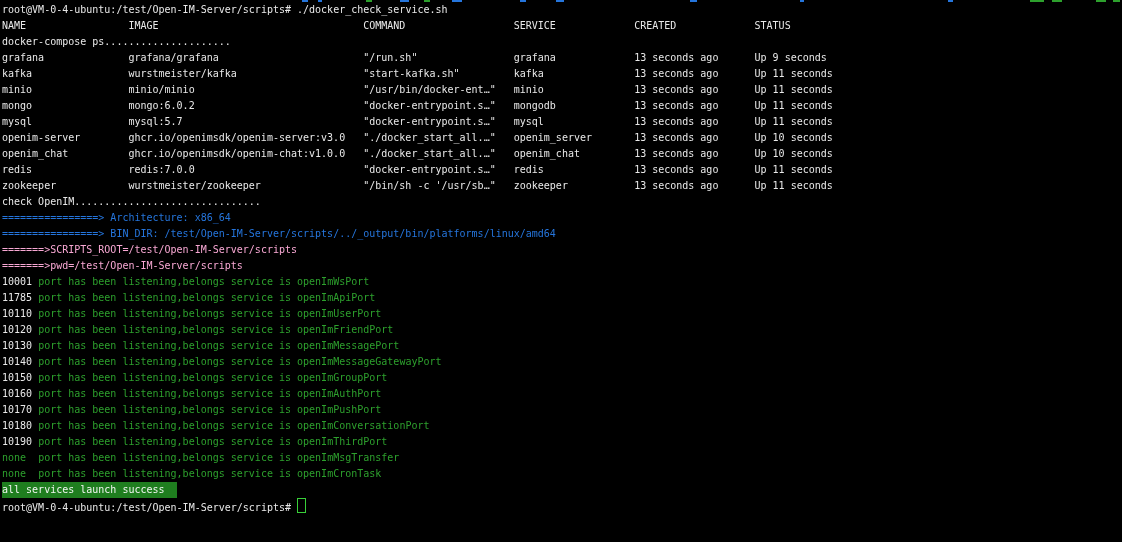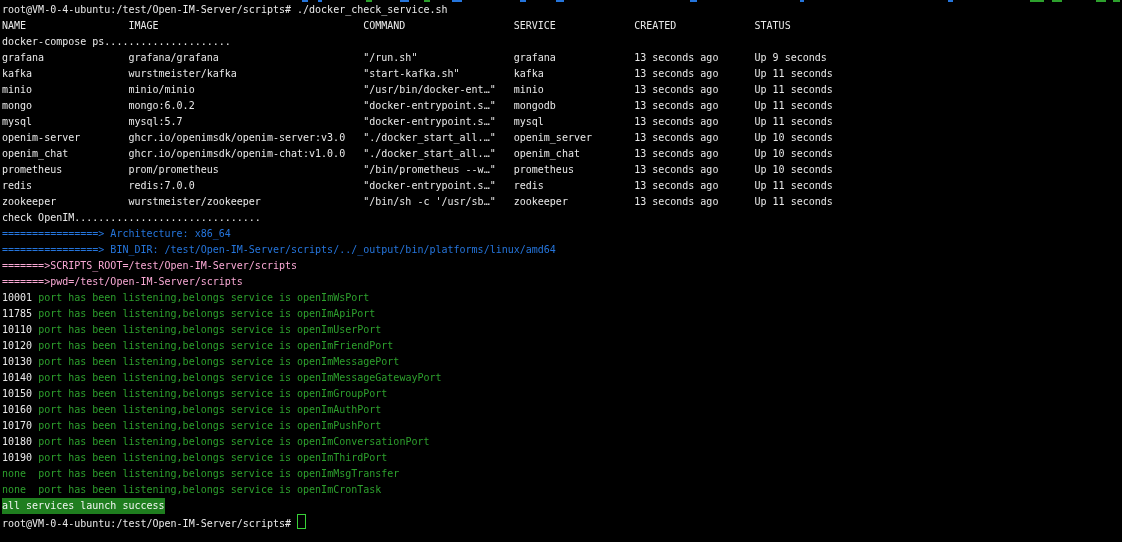--- a/index.html
+++ b/index.html
@@ -15,21 +15,21 @@
     box-sizing:border-box;
     cursor:text;
   }
   .line{height:16px;white-space:pre;}
   .c{display:inline-block;vertical-align:top;white-space:pre;}
   .w21{width:21ch}.w39{width:39ch}.w25{width:25ch}.w20{width:20ch}
   .portcol{display:inline-block;width:5ch;white-space:pre;}
   .blu{color:#2575dc}
   .yel{color:#f9a8d4}
   .grn{color:#2da02d}
-  .success{background:#1f7e1f;color:#f2f6f2;display:inline-block;padding-right:0;}
+  .success{background:#1f7e1f;color:#f2f6f2;display:inline-block;padding-right:12px;}
   .cursor{display:inline-block;width:7px;height:13px;border:1px solid #38d038;vertical-align:-2px;}
   .frag{position:absolute;top:0;left:0;width:1122px;height:3px;}
   .frag i{position:absolute;top:0;height:2px;display:block;}
   .fb{background:#2575dc;}
   .fg{background:#2da02d;}
 </style>
 </head>
 <body>
 
 <div class="terminal">
@@ -58,21 +58,20 @@
 
   <div class="line">docker-compose ps.....................</div>
 
   <div class="line"><span class="c w21">grafana</span><span class="c w39">grafana/grafana</span><span class="c w25">"/run.sh"</span><span class="c w20">grafana</span><span class="c w20">13 seconds ago</span><span class="c">Up 9 seconds</span></div>
   <div class="line"><span class="c w21">kafka</span><span class="c w39">wurstmeister/kafka</span><span class="c w25">"start-kafka.sh"</span><span class="c w20">kafka</span><span class="c w20">13 seconds ago</span><span class="c">Up 11 seconds</span></div>
   <div class="line"><span class="c w21">minio</span><span class="c w39">minio/minio</span><span class="c w25">"/usr/bin/docker-ent…"</span><span class="c w20">minio</span><span class="c w20">13 seconds ago</span><span class="c">Up 11 seconds</span></div>
   <div class="line"><span class="c w21">mongo</span><span class="c w39">mongo:6.0.2</span><span class="c w25">"docker-entrypoint.s…"</span><span class="c w20">mongodb</span><span class="c w20">13 seconds ago</span><span class="c">Up 11 seconds</span></div>
   <div class="line"><span class="c w21">mysql</span><span class="c w39">mysql:5.7</span><span class="c w25">"docker-entrypoint.s…"</span><span class="c w20">mysql</span><span class="c w20">13 seconds ago</span><span class="c">Up 11 seconds</span></div>
   <div class="line"><span class="c w21">openim-server</span><span class="c w39">ghcr.io/openimsdk/openim-server:v3.0</span><span class="c w25">"./docker_start_all.…"</span><span class="c w20">openim_server</span><span class="c w20">13 seconds ago</span><span class="c">Up 10 seconds</span></div>
   <div class="line"><span class="c w21">openim_chat</span><span class="c w39">ghcr.io/openimsdk/openim-chat:v1.0.0</span><span class="c w25">"./docker_start_all.…"</span><span class="c w20">openim_chat</span><span class="c w20">13 seconds ago</span><span class="c">Up 10 seconds</span></div>
-  <div class="line"><span class="c w21">prometheus</span><span class="c w39">prom/prometheus</span><span class="c w25">"/bin/prometheus --w…"</span><span class="c w20">prometheus</span><span class="c w20">13 seconds ago</span><span class="c">Up 10 seconds</span></div>
   <div class="line"><span class="c w21">redis</span><span class="c w39">redis:7.0.0</span><span class="c w25">"docker-entrypoint.s…"</span><span class="c w20">redis</span><span class="c w20">13 seconds ago</span><span class="c">Up 11 seconds</span></div>
   <div class="line"><span class="c w21">zookeeper</span><span class="c w39">wurstmeister/zookeeper</span><span class="c w25">"/bin/sh -c '/usr/sb…"</span><span class="c w20">zookeeper</span><span class="c w20">13 seconds ago</span><span class="c">Up 11 seconds</span></div>
 
   <div class="line">check OpenIM...............................</div>
   <div class="line blu">================&gt; Architecture: x86_64</div>
   <div class="line blu">================&gt; BIN_DIR: /test/Open-IM-Server/scripts/../_output/bin/platforms/linux/amd64</div>
   <div class="line yel">=======&gt;SCRIPTS_ROOT=/test/Open-IM-Server/scripts</div>
   <div class="line yel">=======&gt;pwd=/test/Open-IM-Server/scripts</div>
 
   <div class="line"><span class="portcol">10001</span><span> </span><span class="grn">port has been listening,belongs service is</span><span class="grn"> </span><span class="grn">openImWsPort</span></div>

